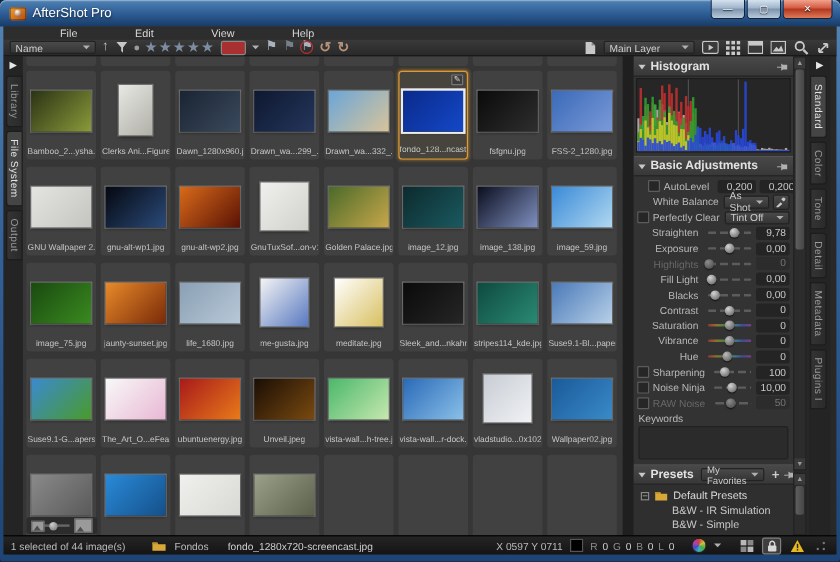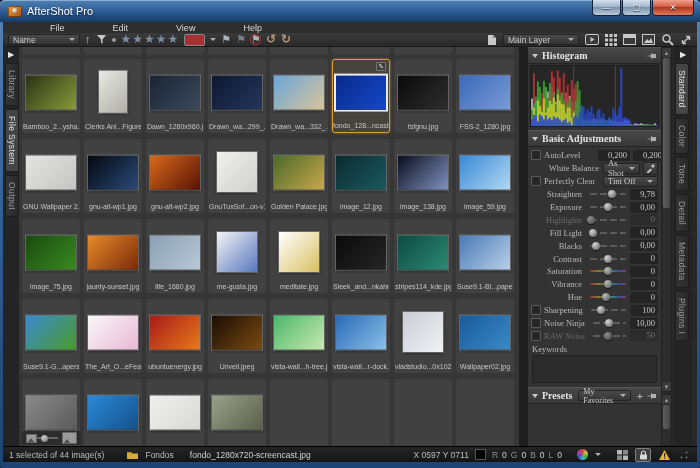--- a/index.html
+++ b/index.html
@@ -72,32 +72,32 @@
   .sizer{position:absolute;left:22px;top:431px;height:14px;display:flex;align-items:center;gap:4px;
          background:rgba(42,42,42,.92);border-radius:2px;padding:0 4px;}
   .mini-img{width:9px;height:7px;background:#9a9a9a;border:1px solid #666;position:relative;}
   .mini-img.big{width:13px;height:10px;}
   .mini-img:after{content:"";position:absolute;left:1px;bottom:0;border-left:3px solid transparent;
                   border-right:3px solid transparent;border-bottom:4px solid #4e4e4e;}
   .s-line{width:26px;height:2px;background:#666;}
   .s-knob{width:7px;height:7px;border-radius:50%;background:radial-gradient(circle at 35% 30%,#cfcfcf,#6e6e6e);margin-right:-20px;position:relative;z-index:2;}
   .splitter{position:absolute;left:519px;top:47px;width:9px;height:399px;background:#1f1f1f;}
   
-  .panel{position:absolute;left:528px;top:47px;width:133px;height:399px;background:#333;overflow:hidden;font-family:Liberation Serif, serif;}
+  .panel{position:absolute;left:528px;top:47px;width:133px;height:399px;background:#333;overflow:hidden;}
   .sect-head{height:15px;display:flex;align-items:center;gap:4px;padding:0 4px;
              background:linear-gradient(180deg,#484848,#383838);border-top:1px solid #555;border-bottom:1px solid #242424;}
   .tri{width:0;height:0;border-left:3.5px solid transparent;border-right:3.5px solid transparent;border-top:4.5px solid #c8c8c8;}
   .sect-title{font-size:10px;font-weight:bold;color:#e2e2e2;}
   .pin{margin-left:auto;display:inline-flex;}
   .histo{height:60px;background:#262626;margin:1px 2px 3px 2px;border:1px solid #1c1c1c;}
   .b-row{display:flex;align-items:center;height:12.9px;padding:0 3px;font-size:8.5px;color:#b8b8b8;}
   .b-row.dis .lt,.b-row.dis .b-label{color:#686868;}
   .b-row.dis .val{color:#757575;background:#2c2c2c;}
   .b-label{flex:0 0 55px;text-align:right;padding-right:4px;white-space:nowrap;box-sizing:border-box;}
-  .b-label.cb{display:flex;align-items:center;gap:3px;text-align:left;}
+  .b-label.cb{display:flex;align-items:center;gap:3px;text-align:left;justify-content:flex-end;}
   .chk{width:8px;height:8px;background:#262626;border:1px solid #5c5c5c;border-radius:1px;flex:0 0 8px;}
   .trk{flex:1;height:2px;position:relative;margin:0 4px;border-radius:1px;
        background:repeating-linear-gradient(90deg,#5c5c5c 0 7px,#333 7px 10px);}
   .trk.rainbow{background:linear-gradient(90deg,#a03838,#9a8030,#4e9040,#3f8f8f,#4050a8,#8b4090);opacity:.85;}
   .trk.temp{background:linear-gradient(90deg,#3a5ad0,#38b0c0,#c0c840,#c89030);opacity:.85;}
   .knob{position:absolute;top:-3px;width:8px;height:8px;border-radius:50%;
         background:radial-gradient(circle at 35% 30%,#d4d4d4,#757575 75%);box-shadow:0 1px 1px rgba(0,0,0,.6);}
   .dis .knob{background:radial-gradient(circle at 35% 30%,#8c8c8c,#555 75%);}
   .val{flex:0 0 28px;height:11px;line-height:11px;background:#242424;border-radius:2px;color:#cacaca;
        text-align:right;padding:0 3px;box-sizing:border-box;font-size:8.5px;}
@@ -902,20 +902,36 @@
         <span class="caret"></span>
     </span>
     <span style="color:#ccc;font-size:11px;font-weight:bold;margin-left:2px">+</span>
     <span class="pin">
       <svg width="10" height="10" style="transform:rotate(90deg)">
           <path d="M3 1h4v3.5l1 1.5H2l1-1.5z" fill="#b0b0b0"></path>
           <rect x="4.6" y="6" width="0.8" height="3.5" fill="#b0b0b0"></rect>
         </svg>
     </span>
   </div>
+  <div class="ptree">
+    <div class="prow">
+      <span class="minus">–</span>
+      <span class="folder">
+        <svg width="12" height="10">
+            <path d="M1 2h4l1 1.5h5V9H1z" fill="#d8a838"></path>
+            <path d="M1 2h4l1 1.5H1z" fill="#c09028"></path>
+          </svg>
+      </span>
+      <span>Default Presets</span>
+    </div>
+    <div>
+        <div class="pitem">B&amp;W - IR Simulation</div>
+        <div class="pitem">B&amp;W - Simple</div>
+      </div>
+  </div>
 </div>
 
 <div class="vsb" style="left:661px;top:47px;height:345px">
   <div class="ar">▲</div>
   <div class="th" style="height:150px"></div>
   <div class="ar" style="position:absolute;bottom:0;width:100%;box-sizing:border-box">▼</div>
 </div>
 <div class="vsb" style="left:661px;top:394px;height:52px">
   <div class="ar">▲</div>
   <div class="th" style="height:24px"></div>

